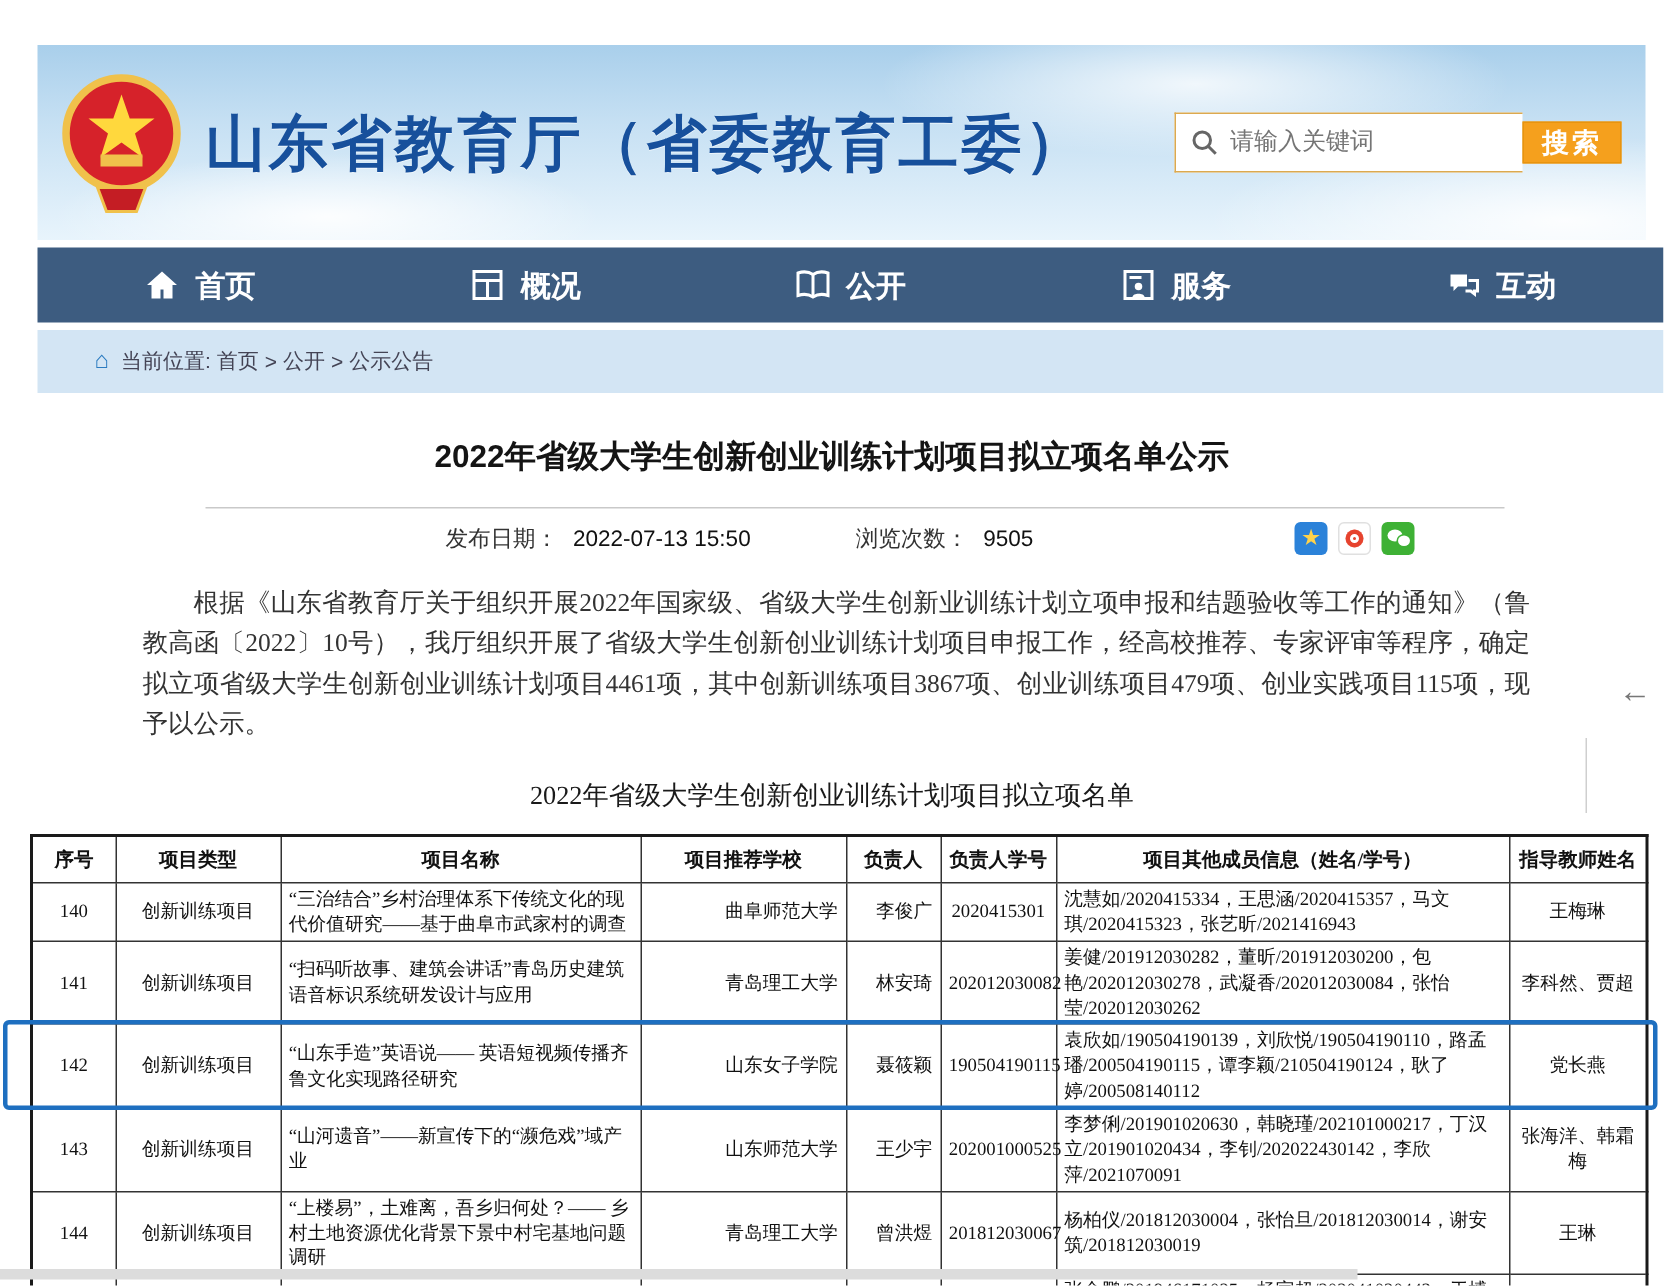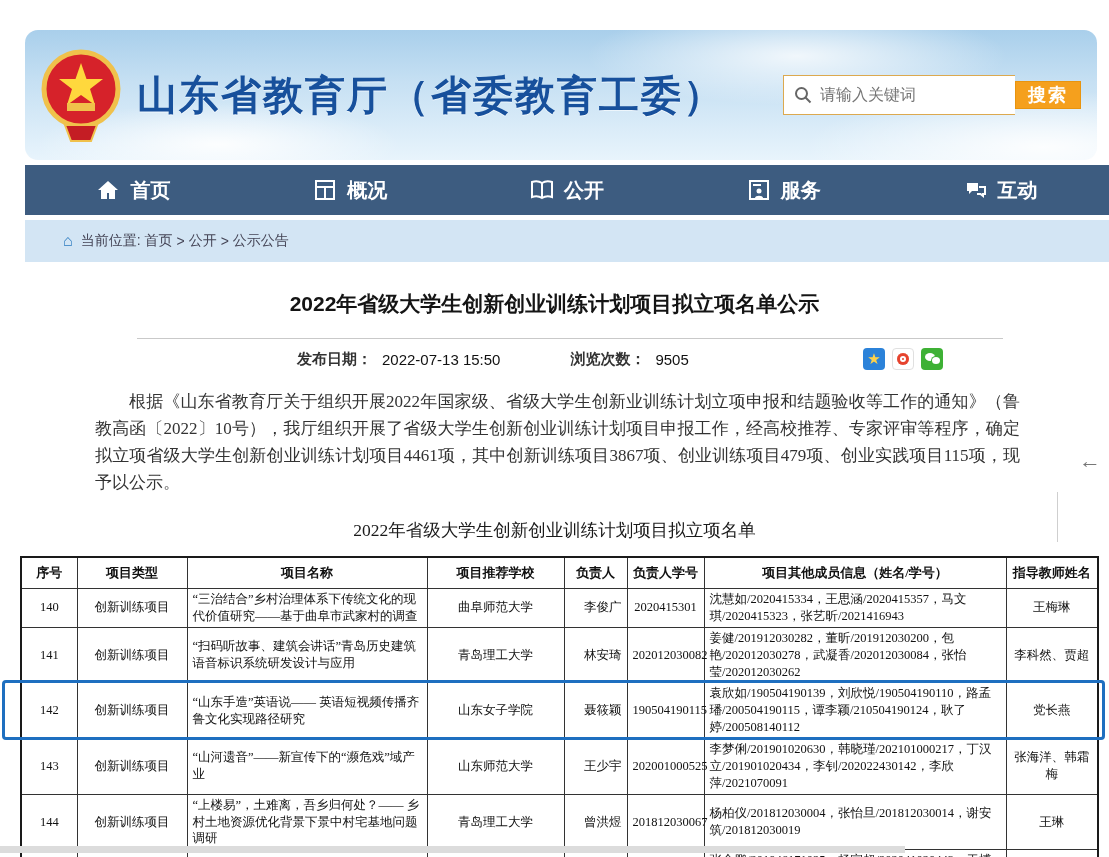--- a/index.html
+++ b/index.html
@@ -9,21 +9,21 @@
     font-family: "Liberation Sans", sans-serif; color:#222;
   }
   
   .banner {
     position:absolute; left:25px; top:30px; width:1072px; height:130px;
     background:
       radial-gradient(ellipse 260px 60px at 18% 88%, rgba(255,255,255,.9), rgba(255,255,255,0) 70%),
       radial-gradient(ellipse 300px 70px at 72% 20%, rgba(255,255,255,.8), rgba(255,255,255,0) 70%),
       radial-gradient(ellipse 340px 80px at 95% 90%, rgba(255,255,255,.9), rgba(255,255,255,0) 70%),
       linear-gradient(180deg,#a9cfeb 0%, #c6e0f3 40%, #e8f4fc 100%);
-    display:flex; align-items:center; padding:0 16px;border-radius:13px;
+    display:flex; align-items:center; padding:0 16px;
   }
   .emblem { width:80px; height:96px; flex:0 0 auto; }
   .site-title {
     font-size:40px; font-weight:bold; color:#17509c;
     letter-spacing:2px; margin-left:16px; white-space:nowrap;
     text-shadow:0 1px 0 rgba(255,255,255,.6);
   }
   .search-wrap { margin-left:auto; display:flex; align-items:center; }
   .search-box {
     width:232px; height:40px; background:#fff; border:1px solid #dca94f;
@@ -64,21 +64,21 @@
     text-align:center; font-size:21px; font-weight:bold; color:#141414;
   }
   .meta-divider {
     position:absolute; top:338px; left:137px; width:866px;
     border-top:1px solid #c9c9c9;
   }
   .meta-row {
     position:absolute; top:348px; left:137px; width:866px;
     display:flex; align-items:center; font-size:15px; color:#333;
   }
-  .meta-row .m-label { margin-left:160px;font-weight:bold; }
+  .meta-row .m-label { margin-left:160px; }
   .meta-row .m-label2 { margin-left:70px; }
   .meta-row .m-val { margin-left:10px; color:#111; }
   .share-icons { margin-left:auto; display:flex; gap:7px; margin-right:60px; }
   .share-icons .s-icon { width:22px; height:22px; border-radius:4px; position:relative; cursor:pointer; }
   .s-qzone { background:#2b82d9; color:#ffd24a; font-size:15px; text-align:center; line-height:22px; }
   .s-weibo { background:#fff; border:1px solid #e0e0e0; }
   .s-weibo::after { content:""; position:absolute; left:4px; top:4px; width:12px; height:12px; border-radius:50%; background:#e6432e; box-shadow: inset 0 0 0 3px #e6432e, inset 0 0 0 5px #fff; }
   .s-wechat { background:#3eb135; }
   .s-wechat::before { content:""; position:absolute; left:4px; top:5px; width:10px; height:8px; border-radius:50%; background:#fff; }
   .s-wechat::after { content:""; position:absolute; left:11px; top:9px; width:8px; height:7px; border-radius:50%; background:#fff; box-shadow:0 0 0 1px #3eb135; }
@@ -99,21 +99,21 @@
     border:2px solid #1a1a1a;
   }
   table.plan th {
     font-family:Liberation Serif, serif; font-weight:bold; font-size:13px;
     border:1px solid #333; padding:6px 2px; text-align:center; background:#fff;
   }
   table.plan td { border:1px solid #333; padding:2px 5px; line-height:1.35; }
   td.c-num { text-align:center; }
   td.c-type { text-align:center; }
   td.c-title { text-align:left; }
-  td.c-school { text-align:center; padding-left:7px; }
+  td.c-school { text-align:right; padding-left:7px; }
   td.c-person { text-align:right; padding-right:6px; }
   td.c-sid { text-align:center; padding:2px 2px; }
   td.c-members { text-align:left; }
   td.c-teacher { text-align:center; padding-left:7px;font-family:Liberation Serif, serif; }
   .row-highlight-box {
     position:absolute; left:2px; width:1103px; height:52px; top:654px;
     border:3px solid #1e6fc0; border-radius:4px; pointer-events:none; z-index:5;
   }
   
   .side-arrow {

